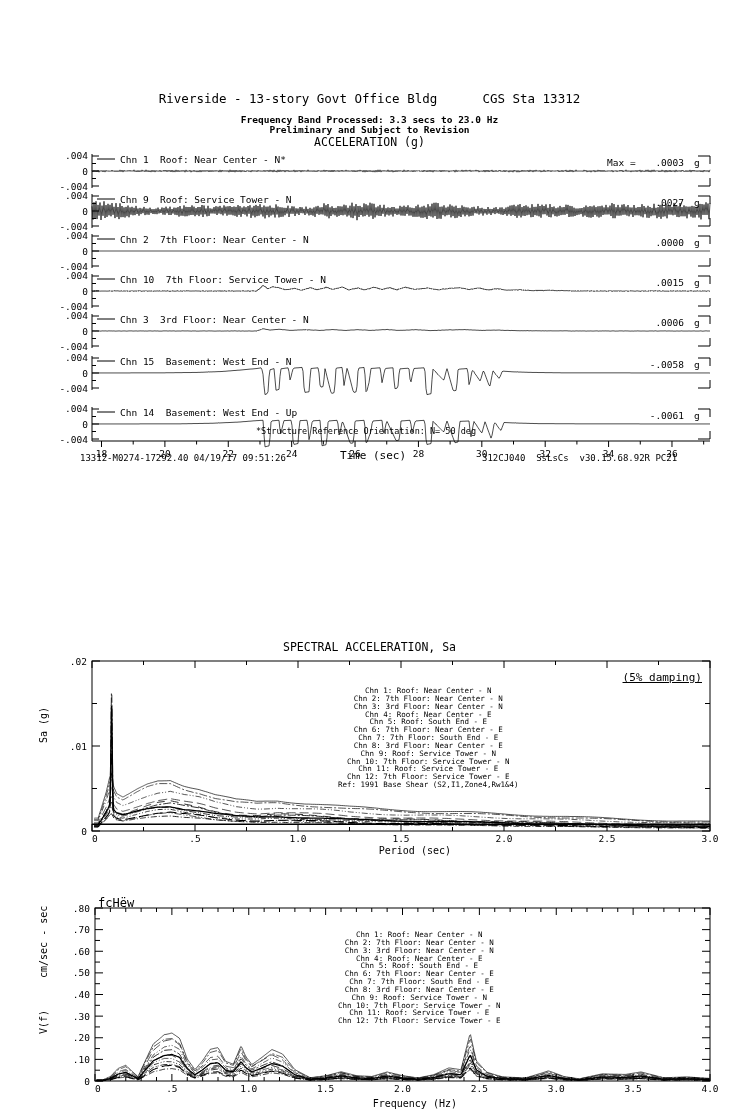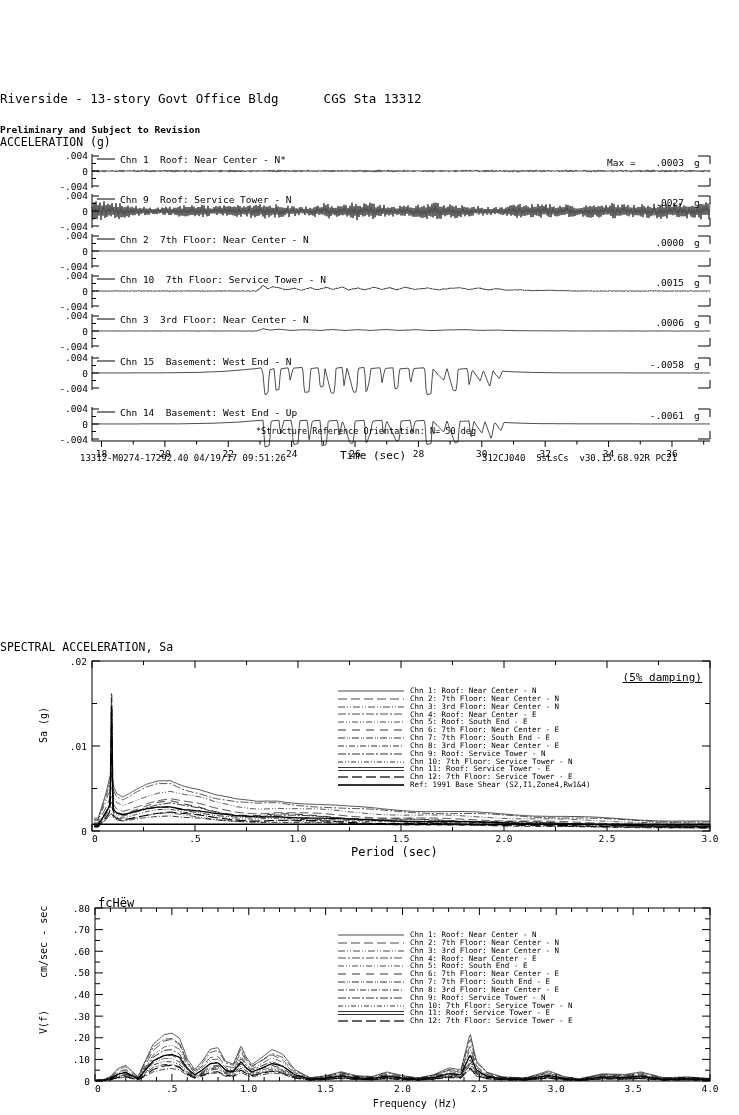--- a/index.html
+++ b/index.html
@@ -1,50 +1,51 @@
 <!DOCTYPE html>
 <html><head>
 <meta charset="utf-8">
 <style>
   html,body{margin:0;padding:0;background:#fff;}
   .page{position:relative;width:739px;height:1115px;background:#fff;color:#000;
         font-family:"DejaVu Sans Mono",monospace;overflow:hidden;}
-  .hdr{position:absolute;left:0;width:739px;white-space:pre;}
+  .hdr{position:absolute;left:0;width:739px;text-align:center;white-space:pre;}
   .rpt-title{top:91px;font-size:12.5px;letter-spacing:0px;}
   .sub1{top:114px;font-size:9.5px;font-weight:bold;}
   .sub2{top:124px;font-size:9.5px;font-weight:bold;}
   .accel-title{top:135px;font-size:11.5px;}
   svg.plot{position:absolute;left:0;display:block;}
   svg text{font-family:"DejaVu Sans Mono",monospace;fill:#000;}
   .footnote{position:absolute;left:256px;top:426px;font-size:8.5px;white-space:pre;}
   .xlab-time{position:absolute;left:313px;top:449px;width:120px;text-align:center;font-size:11px;}
   .foot-l{position:absolute;left:80px;top:453px;font-size:9px;white-space:pre;}
   .foot-r{position:absolute;left:482px;top:453px;font-size:9px;white-space:pre;}
   .sp-title{top:640px;font-size:11.5px;}
   .vf-title{top:889px;font-size:11.5px;}
   .damping{position:absolute;left:540px;top:671px;width:162px;text-align:right;font-size:11px;text-decoration:underline;}
   .fchw{position:absolute;left:98px;top:896px;font-size:12px;}
-  .sp-xlab{position:absolute;left:351px;top:845px;width:100px;text-align:left;font-size:12px;}
+  .sp-xlab{position:absolute;left:351px;top:845px;width:100px;text-align:right;font-size:10px;}
   .vf-xlab{position:absolute;left:347px;top:1098px;width:110px;text-align:right;font-size:10px;}
   .vtext{position:absolute;writing-mode:vertical-rl;transform:rotate(180deg);
          font-size:10px;text-align:center;white-space:pre;}
   .sa-ylab{left:38px;top:692px;height:66px;}
   .vf-ylab1{left:38px;top:903px;height:78px;}
   .vf-ylab2{left:38px;top:998px;height:48px;}
   .legend{position:absolute;}
-  .lrow{display:flex;align-items:center;height:7.85px;}
+  .lrow{display:flex;align-items:center;height:7.85px;flex-direction:column;}
   .lrow svg{display:block;margin-right:6px;}
   .ltext{font-size:7.5px;line-height:7.85px;white-space:pre;}
 </style>
 </head>
 <body>
 
 <div class="page">
 
   <div class="hdr rpt-title">Riverside - 13-story Govt Office Bldg      CGS Sta 13312</div>
+  <div class="hdr sub1">Frequency Band Processed: 3.3 secs to 23.0 Hz</div>
   <div class="hdr sub2">Preliminary and Subject to Revision</div>
   <div class="hdr accel-title">ACCELERATION (g)</div>
 
   <svg id="accel" class="plot" style="top:148px" width="739" height="332" viewBox="0 0 739 332">
       <g>
         <line x1="92" y1="6" x2="92" y2="40" stroke="#000" stroke-width="1"></line>
         <line x1="92" y1="8" x2="99" y2="8" stroke="#000" stroke-width="1"></line>
         <line x1="92" y1="15.5" x2="96" y2="15.5" stroke="#000" stroke-width="1"></line>
         <line x1="92" y1="23" x2="99" y2="23" stroke="#000" stroke-width="1"></line>
         <line x1="92" y1="30.5" x2="96" y2="30.5" stroke="#000" stroke-width="1"></line>

